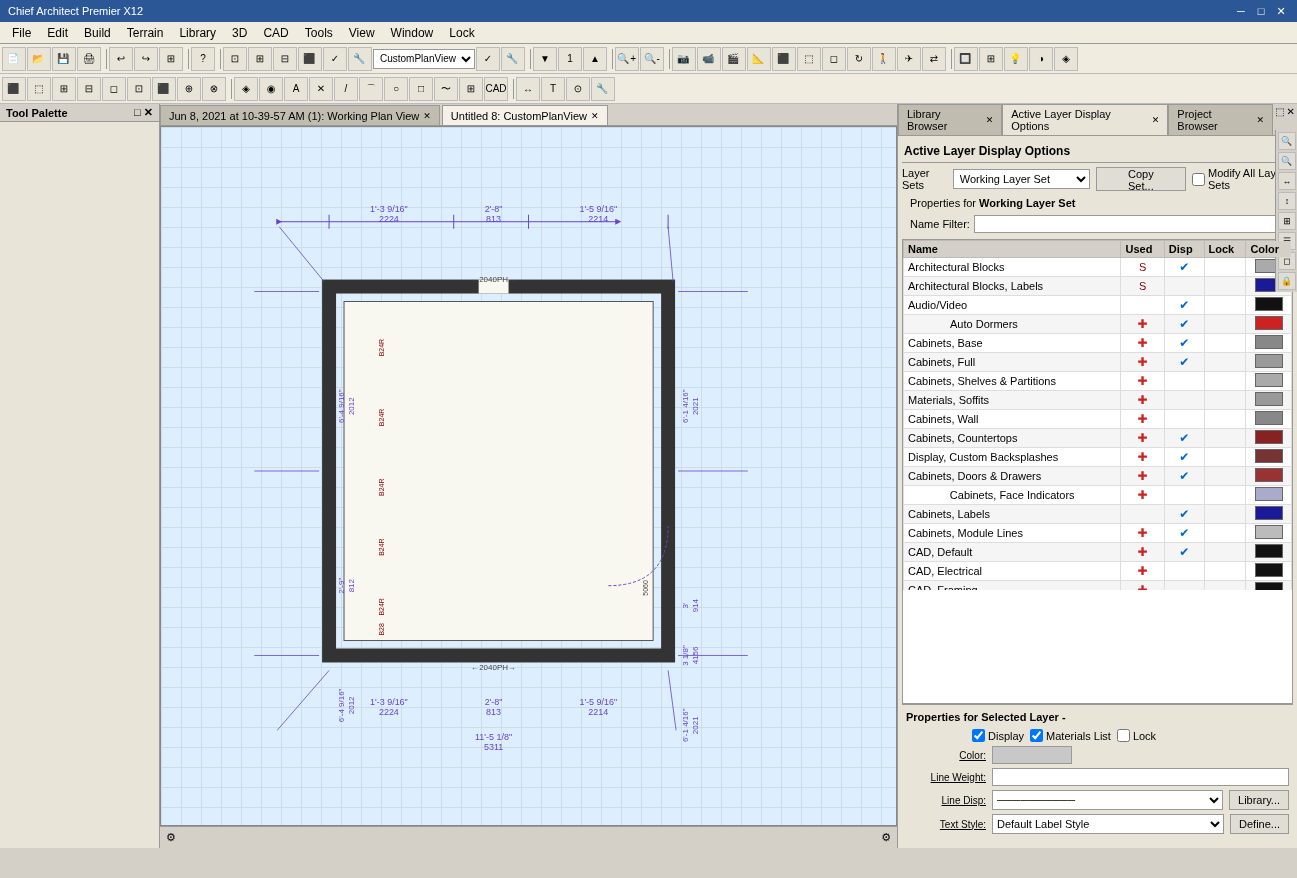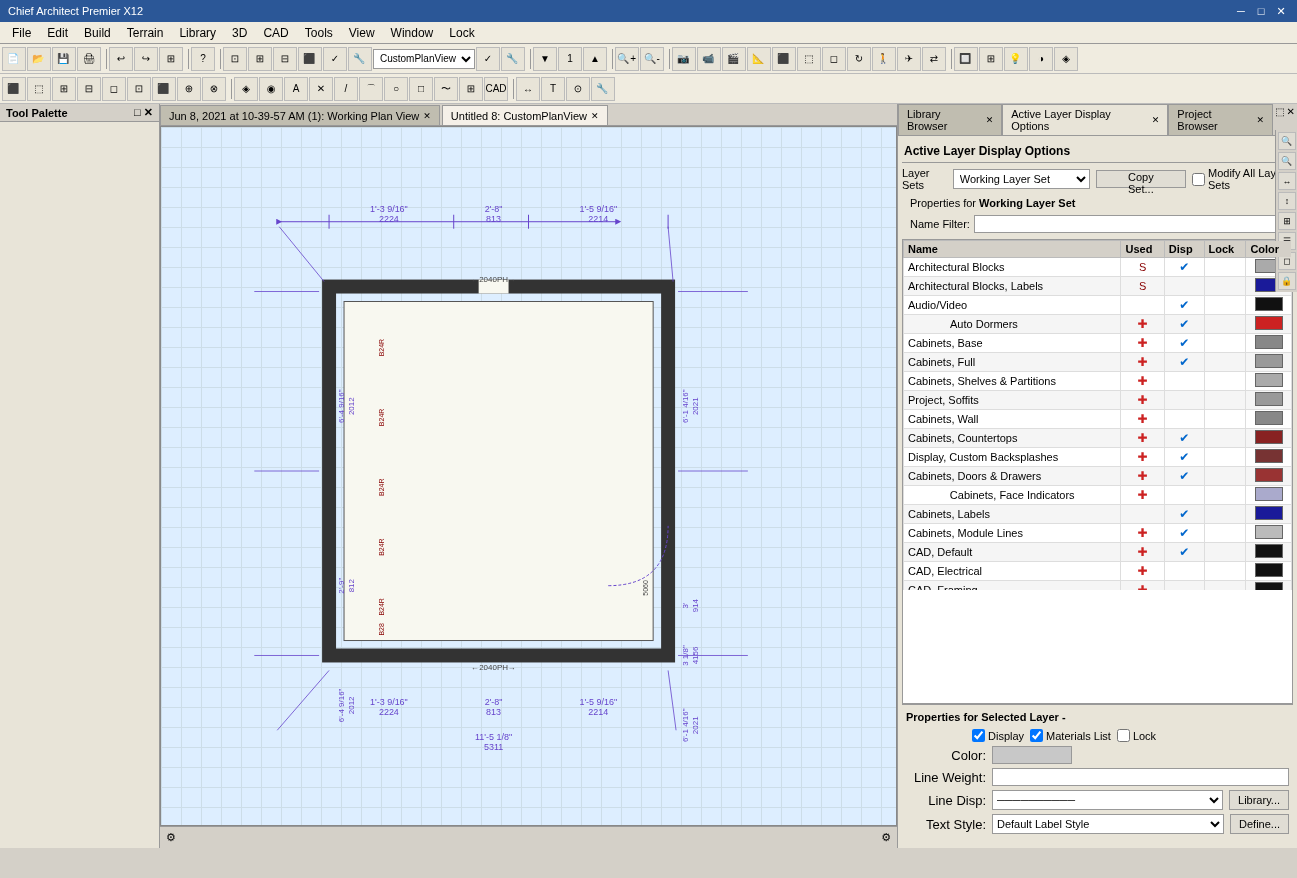--- a/index.html
+++ b/index.html
@@ -45,40 +45,40 @@
     .right-tab { padding: 3px 8px; font-size: 11px; cursor: pointer; border: 1px solid #999; border-bottom: none; background: #c0bdb0; display: flex; align-items: center; gap: 4px; }
     .right-tab.active { background: #e8e4d8; }
     .right-tab .rtab-close { font-size: 9px; cursor: pointer; }
     
     
     #aldo-panel { flex: 1; display: flex; flex-direction: column; padding: 4px; overflow: hidden; }
     #aldo-title { font-weight: bold; font-size: 12px; padding: 4px 2px; border-bottom: 1px solid #999; margin-bottom: 4px; }
     .layer-sets-row { display: flex; align-items: center; gap: 6px; margin-bottom: 6px; }
     .layer-sets-row label { font-size: 11px; }
     .layer-sets-row select { font-size: 11px; height: 20px; border: 1px solid #999; background: white; padding: 0 2px; width: 160px; }
-    .layer-sets-row button { font-size: 11px; height: 18px; border: 1px solid #999; background: #e0ddd4; cursor: pointer; padding: 0 21px; }
+    .layer-sets-row button { font-size: 11px; height: 24px; border: 1px solid #999; background: #e0ddd4; cursor: pointer; padding: 0 21px; }
     .layer-sets-row .checkbox-label { display: flex; align-items: center; gap: 3px; font-size: 11px; }
     
     .prop-for-row { display: flex; align-items: center; gap: 4px; margin-bottom: 6px; padding-left: 8px; }
     .prop-for-row label { font-size: 11px; }
     .prop-for-row input { height: 18px; border: 1px solid #999; background: white; font-size: 11px; flex: 1; }
     
     
     #layer-table-wrap { flex: 1; overflow: hidden; border: 1px solid #999; background: white; }
     #layer-table { width: 100%; border-collapse: collapse; }
     #layer-table th { background: #d4d0c8; border: 1px solid #bbb; padding: 2px 4px; font-size: 11px; text-align: left; position: sticky; top: 0; z-index: 2; }
     #layer-table td { border: 1px solid #ddd; padding: 1px 4px; font-size: 11px; }
     #layer-table tr:nth-child(even) { background: #f5f5f5; }
     .scroll-container { height: 350px; overflow-y: auto; }
     
     
     #prop-selected { border-top: 1px solid #999; padding: 6px 4px; }
     #prop-selected .prop-title { font-size: 11px; font-weight: bold; margin-bottom: 6px; }
     .prop-row { display: flex; align-items: center; margin-bottom: 4px; gap: 6px; }
-    .prop-row label { font-size: 13px; width: 80px; text-align: right; }
+    .prop-row label { font-size: 10px; width: 80px; text-align: right; text-decoration: underline; }
     .prop-row input[type="text"] { height: 18px; border: 1px solid #999; background: white; font-size: 11px; flex: 1; }
     .prop-row .checkbox-item { display: flex; align-items: center; gap: 3px; font-size: 11px; }
     .prop-row .color-box { width: 80px; height: 18px; background: #c8c8c8; border: 1px solid #999; }
     .prop-row button { font-size: 11px; height: 20px; border: 1px solid #999; background: #e0ddd4; cursor: pointer; padding: 0 8px; }
     .prop-row select { font-size: 11px; height: 20px; border: 1px solid #999; background: white; flex: 1; }
     
     
     #floor-plan-svg { position: absolute; top: 0; left: 0; width: 100%; height: 100%; }
     
     
@@ -425,21 +425,21 @@
     <td style="text-align:center;"><span style="display:inline-block;width:28px;height:14px;background:#999999;border:1px solid #666;"></span></td>
   </tr>
                 <tr>
     <td style="min-width:180px;">Cabinets,  Shelves &amp; Partitions</td>
     <td style="text-align:center;"><span style="color:#cc2222;font-size:12px;">✚</span></td>
     <td style="text-align:center;"></td>
     <td style="text-align:center;"></td>
     <td style="text-align:center;"><span style="display:inline-block;width:28px;height:14px;background:#aaaaaa;border:1px solid #666;"></span></td>
   </tr>
                 <tr>
-    <td style="min-width:180px;">Project,  Soffits</td>
+    <td style="min-width:180px;">Materials,  Soffits</td>
     <td style="text-align:center;"><span style="color:#cc2222;font-size:12px;">✚</span></td>
     <td style="text-align:center;"></td>
     <td style="text-align:center;"></td>
     <td style="text-align:center;"><span style="display:inline-block;width:28px;height:14px;background:#999999;border:1px solid #666;"></span></td>
   </tr>
                 <tr>
     <td style="min-width:180px;">Cabinets,  Wall</td>
     <td style="text-align:center;"><span style="color:#cc2222;font-size:12px;">✚</span></td>
     <td style="text-align:center;"></td>
     <td style="text-align:center;"></td>

